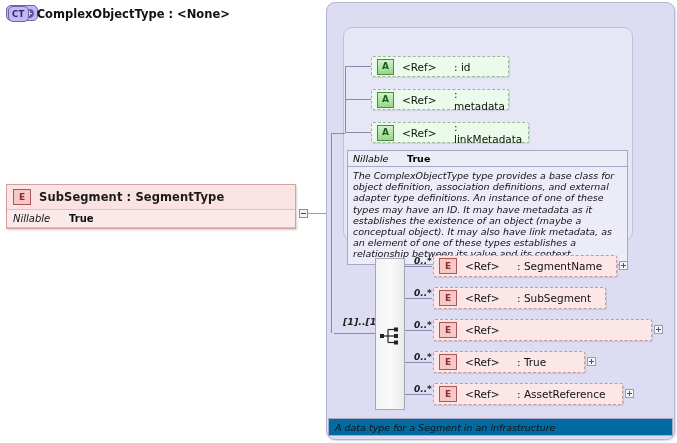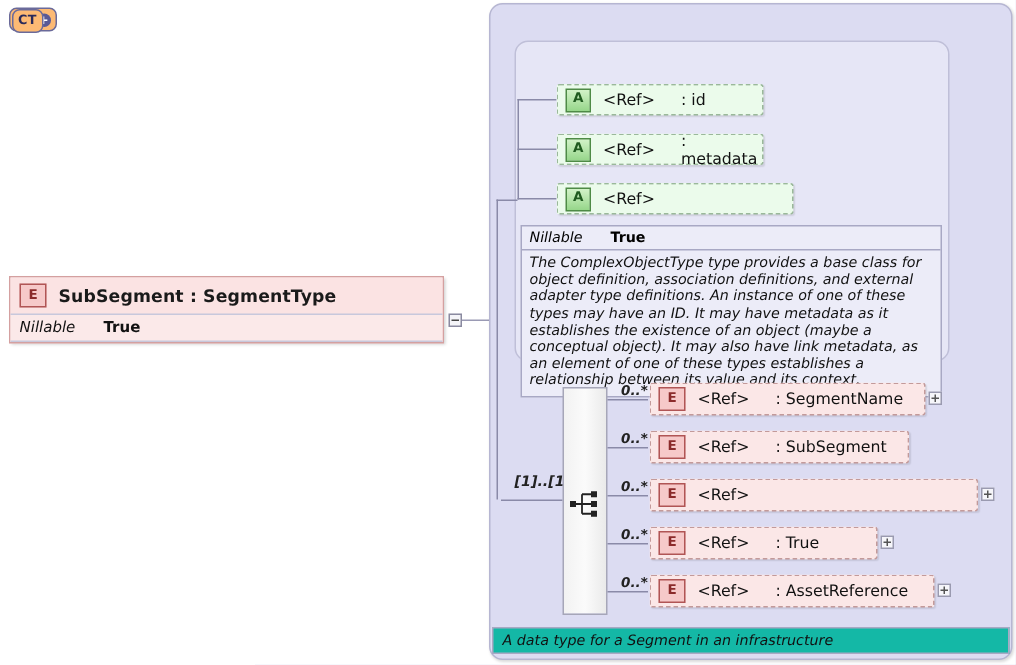--- a/index.html
+++ b/index.html
@@ -116,21 +116,21 @@
   }
   .ct-badge {
     display: inline-flex;
     align-items: center;
     justify-content: center;
     height: 14px;
     padding: 0 3px;
     font-size: 8.5px;
     font-weight: bold;
     color: #2a2a5a;
-    background: #fdba74;
+    background: #c4b5fd;
     border: 1px solid #6a6a9a;
     border-radius: 5px;
     margin-right: 8px;
     flex: none;
     letter-spacing: .3px;
   }
   .ct-badge .plus {
     display: inline-block;
     width: 9px; height: 9px;
     margin-left: 2px;
@@ -305,21 +305,21 @@
     left: 3px; top: 1px;
     width: 1px; height: 5px;
     background: #555;
   }
 
   
   #footer-doc {
     position: absolute;
     left: 328px; top: 418px;
     width: 345px; height: 18px;
-    background: #14b8a6;
+    background: #0369a1;
     border-top: 1px solid #a8a8c4;
     border-left: 1px solid #a8a8c4;
     border-right: 1px solid #a8a8c4;
     border-bottom: 1px solid #a8a8c4;
     box-sizing: border-box;
     display: flex;
     align-items: center;
     padding-left: 6px;
     font-style: italic;
     font-size: 9.5px;
@@ -351,20 +351,21 @@
       <span class="plus">+</span>
   </span>
 </div>
 
 <div id="complexobject-panel"></div>
 
 <div id="complexobject-header">
   <span class="ct-badge">
     <span>CT</span>
   </span>
+  <span class="panel-title">ComplexObjectType : &lt;None&gt;</span>
 </div>
 
 <div class="conn" style="left:345px; top:66px; width:1px; height:67px;"></div>
 <div class="conn" style="left:345px; top:66px; width:26px; height:1px;"></div>
 <div class="conn" style="left:345px; top:99px; width:26px; height:1px;"></div>
 <div class="conn" style="left:345px; top:132px; width:26px; height:1px;"></div>
 <div class="conn" style="left:331px; top:133px; width:1px; height:200px;"></div>
 <div class="conn" style="left:331px; top:133px; width:14px; height:1px;"></div>
 
 <div class="attr-box" style="left:371px; top:56px; width:138px;">
@@ -375,20 +376,21 @@
 
 <div class="attr-box" style="left:371px; top:89px; width:138px;">
   <span class="a-badge">A</span>
   <span class="ref-label">&lt;Ref&gt;</span>
   <span class="attr-name">: metadata</span>
 </div>
 
 <div class="attr-box" style="left:371px; top:122px; width:158px;">
   <span class="a-badge">A</span>
   <span class="ref-label">&lt;Ref&gt;</span>
+  <span class="attr-name">: linkMetadata</span>
 </div>
 
 <div id="abstract-box">
   <div class="prop-row">
     <span class="prop-key">Nillable</span>
     <span class="prop-val">True</span>
   </div>
   <div class="doc">The ComplexObjectType type provides a base class for object definition, association definitions, and external adapter type definitions. An instance of one of these types may have an ID. It may have metadata as it establishes the existence of an object (maybe a conceptual object). It may also have link metadata, as an element of one of these types establishes a relationship between its value and its context.</div>
 </div>
 

